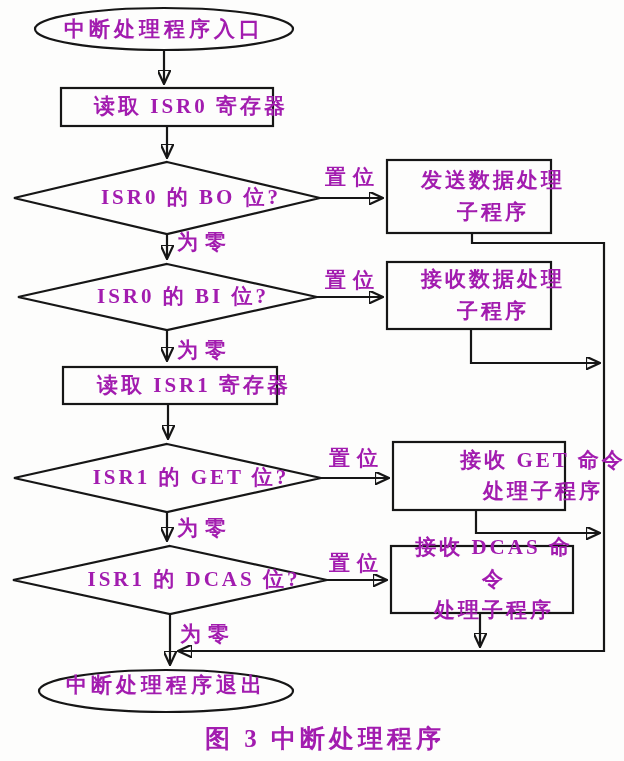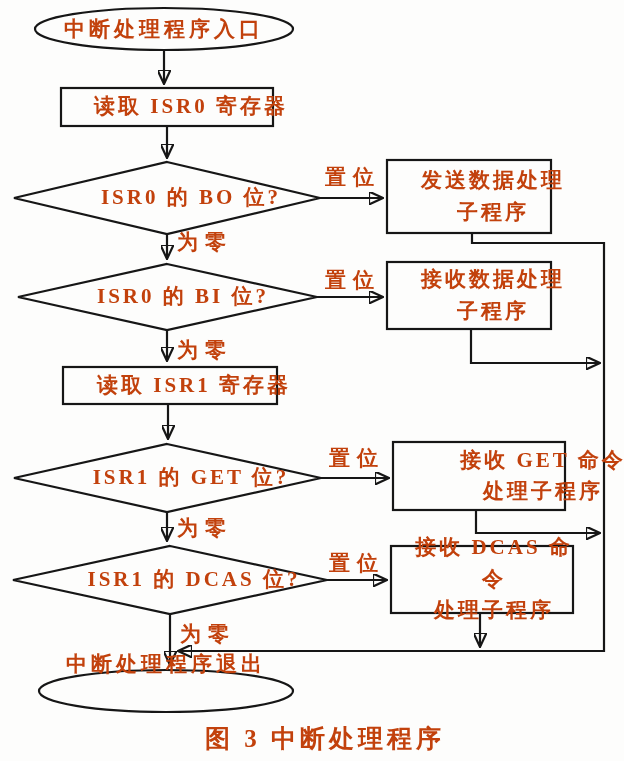--- a/index.html
+++ b/index.html
@@ -26,21 +26,21 @@
     stroke: #161616;
     stroke-width: 2.2;
   }
   .label {
     position: absolute;
     display: flex;
     align-items: center;
     justify-content: center;
     text-align: center;
     font-weight: bold;
-    color: #c2410c;
+    color: #a21caf;
     white-space: pre-line;
   }
   .node-text {
     font-size: 21px;
     letter-spacing: 3px;
     line-height: 1.5;
     margin-left: 24px;
   }
   .terminal-text {
     font-size: 21px;
@@ -120,21 +120,21 @@
 
   <div class="label node-text" style="left:387px; top:262px; width:164px; height:67px;">接收数据处理
 子程序</div>
 
   <div class="label node-text" style="left:393px; top:442px; width:172px; height:68px;padding-left:40px;">接收 GET 命令
 处理子程序</div>
 
   <div class="label node-text" style="left:391px; top:546px; width:158px; height:67px;">接收 DCAS 命令
 处理子程序</div>
 
-  <div class="label terminal-text" style="left:42px; top:650px; width:248px; height:28px;">中断处理程序退出</div>
+  <div class="label terminal-text" style="left:42px; top:671px; width:248px; height:28px;">中断处理程序退出</div>
 
   <div class="label edge-text" style="left:322px; top:163px; width:62px; height:28px;">置位</div>
   <div class="label edge-text" style="left:174px; top:228px; width:62px; height:28px;">为零</div>
 
   <div class="label edge-text" style="left:322px; top:266px; width:62px; height:28px;">置位</div>
   <div class="label edge-text" style="left:174px; top:336px; width:62px; height:28px;">为零</div>
 
   <div class="label edge-text" style="left:326px; top:444px; width:62px; height:28px;">置位</div>
   <div class="label edge-text" style="left:174px; top:514px; width:62px; height:28px;">为零</div>
 

